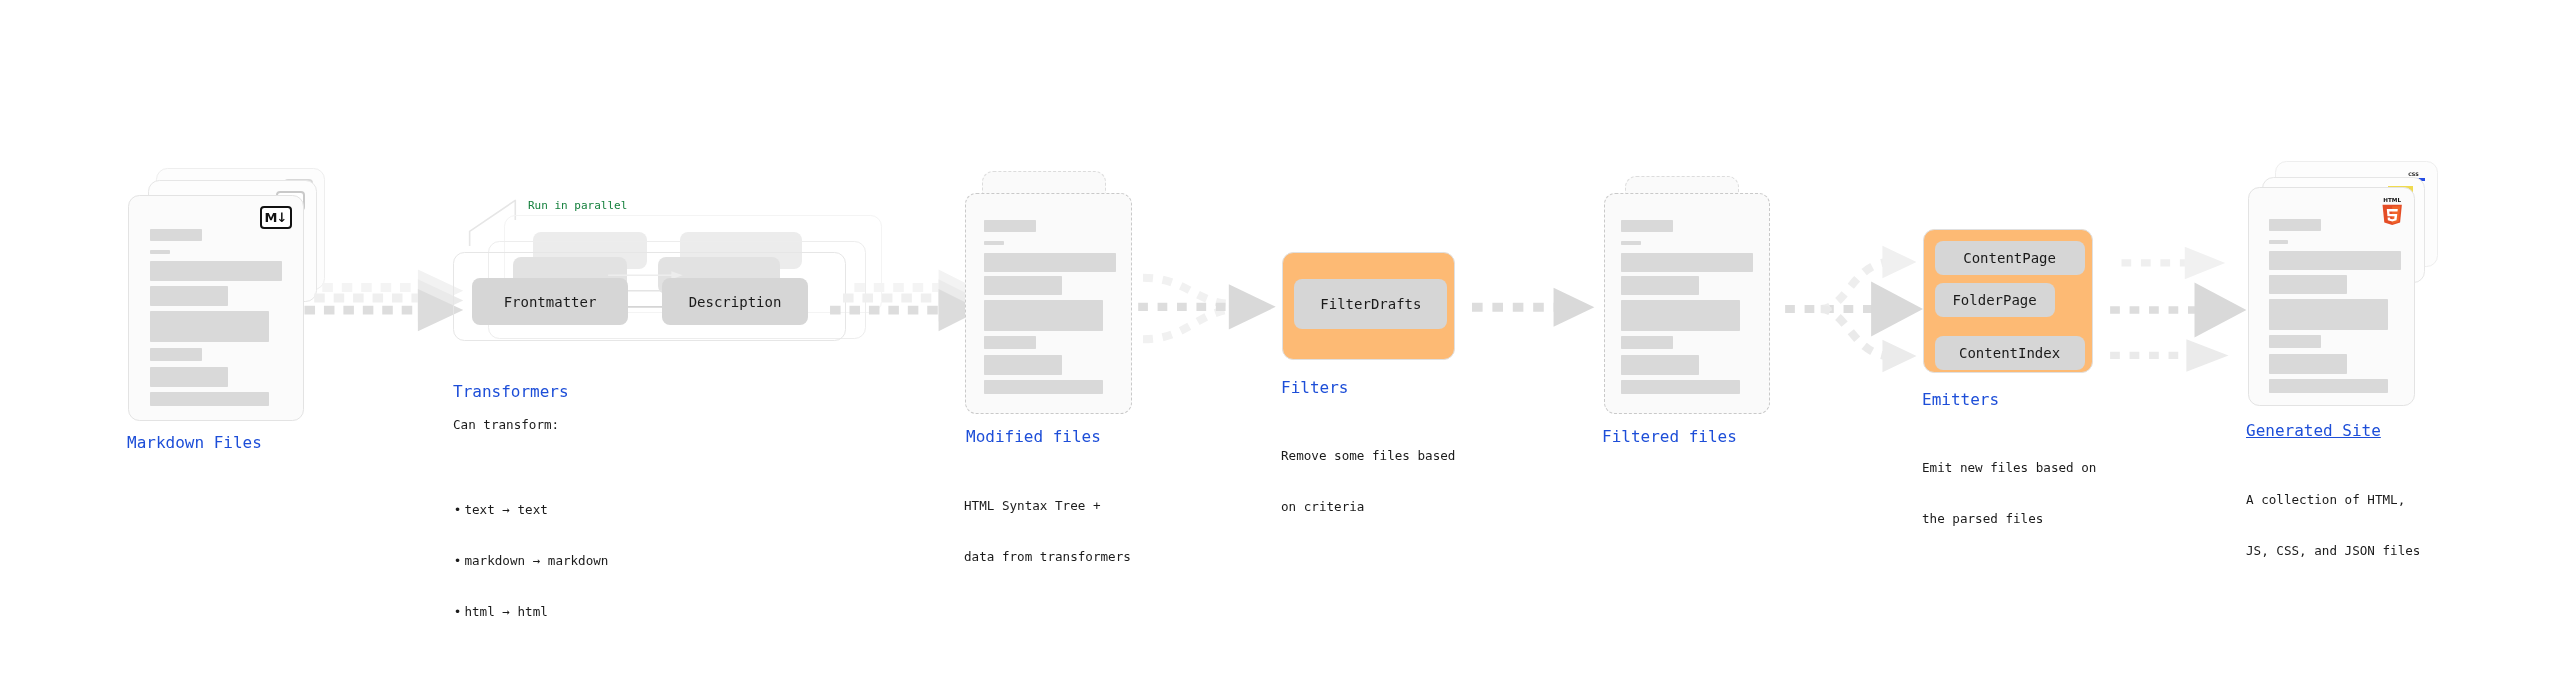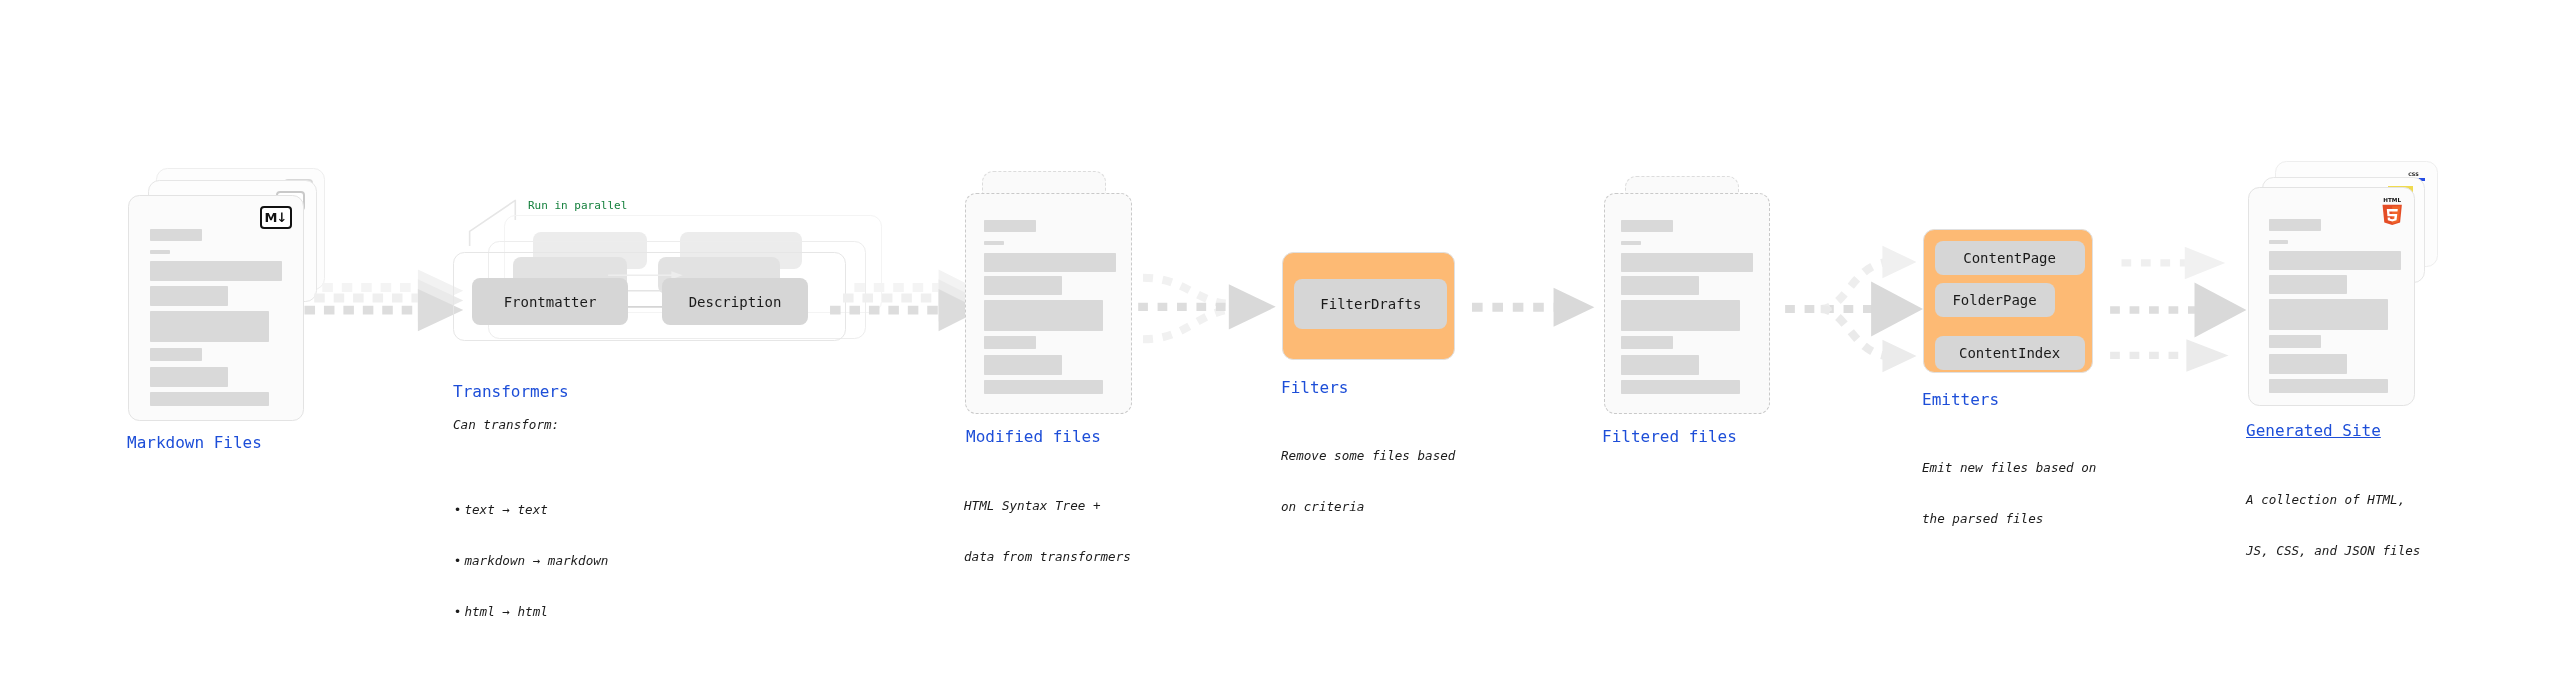--- a/index.html
+++ b/index.html
@@ -64,21 +64,21 @@
     font-size:14px;color:#1a1a1a;white-space:nowrap;
   }
   .pill.l1{background:#e2e2e2;}
   .pill.l2{background:#ececec;}
 
   
   .h-title{
     position:absolute;font-size:16px;letter-spacing:0px;color:#1d4ed8;white-space:nowrap;
   }
   .h-sub{
-    position:absolute;font-size:12.6px;line-height:17px;color:#1b1b1b;white-space:pre;font-style:italic;
+    position:absolute;font-size:12.6px;line-height:17px;color:#1b1b1b;white-space:pre;
   }
   .note{
     position:absolute;font-size:11px;color:#15803d;white-space:nowrap;
   }
   ul.sublist{margin:0;padding:0 0 0 11.4px;list-style:none;}
   ul.sublist li{position:relative;}
   ul.sublist li:before{content:"\2022";position:absolute;left:-10.6px;top:0;}
 
   svg{display:block;overflow:visible;}
 </style>

